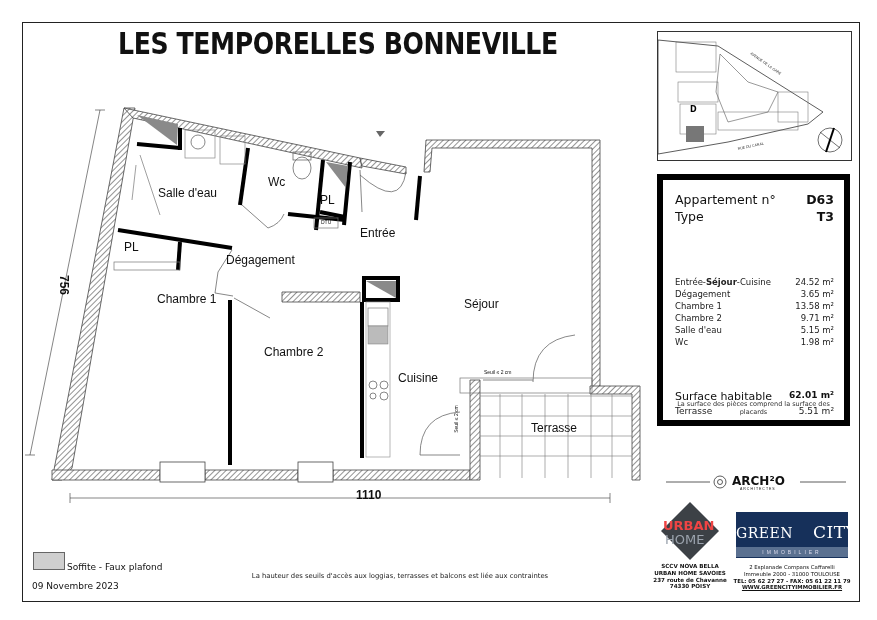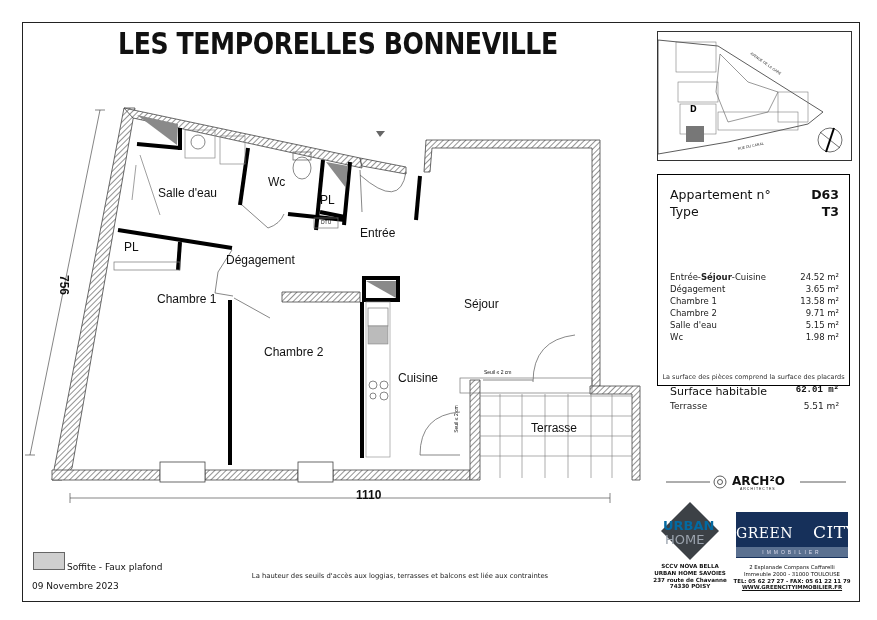--- a/index.html
+++ b/index.html
@@ -3,21 +3,21 @@
 <meta charset="utf-8">
 <style>
   html,body{margin:0;padding:0;background:#fff;}
   body{width:877px;height:620px;position:relative;overflow:hidden;font-family:"Liberation Sans",sans-serif;color:#111;}
   .frame{position:absolute;left:22px;top:22px;width:838px;height:580px;border:1px solid #222;box-sizing:border-box;}
   .title{position:absolute;left:118px;top:26px;width:440px;text-align:center;font-family:"DejaVu Sans",sans-serif;font-weight:bold;font-size:30px;letter-spacing:-0.5px;transform:scaleX(0.84);transform-origin:left top;white-space:nowrap;}
   .plan{position:absolute;left:24px;top:60px;width:630px;height:480px;}
   .rlabel{position:absolute;font-size:12px;white-space:nowrap;}
   .dim{position:absolute;font-size:12px;font-weight:bold;}
   .minimap{position:absolute;left:657px;top:31px;width:193px;height:128px;border:1px solid #333;overflow:hidden;background:#fff;}
-  .infobox{position:absolute;left:657px;top:174px;width:193px;height:212px;border:1px solid #000000;box-sizing:border-box;}
+  .infobox{position:absolute;left:657px;top:174px;width:193px;height:252px;border:6px solid #000000;box-sizing:border-box;}
   .ib-row{position:absolute;left:12px;right:10px;display:flex;justify-content:space-between;font-family:"DejaVu Sans",sans-serif;}
   .ib-head{font-size:12.5px;}
   .ib-small{font-size:8.5px;color:#222;}
   .ib-note{position:absolute;left:4px;right:4px;bottom:4px;font-size:6.5px;text-align:center;color:#333;font-family:"DejaVu Sans",sans-serif;}
   .legend-swatch{position:absolute;left:33px;top:552px;width:30px;height:16px;background:#cfcfcf;border:1px solid #666;}
   .legend-text{position:absolute;left:67px;top:562px;font-size:9px;font-family:"DejaVu Sans",sans-serif;}
   .date{position:absolute;left:32px;top:581px;font-size:9px;font-family:"DejaVu Sans",sans-serif;}
   .disclaimer{position:absolute;left:250px;top:572px;width:300px;text-align:center;font-size:6.8px;line-height:8.6px;font-family:"DejaVu Sans",sans-serif;color:#222;}
   .logo-archo{position:absolute;left:662px;top:474px;width:188px;height:20px;}
   .urban{position:absolute;left:661px;top:502px;width:58px;height:58px;}
@@ -203,21 +203,21 @@
     <span>Salle d'eau</span>
     <span>5.15 m²</span>
   </div>
   <div class="ib-row ib-small" style="top:157px;">
     <span>Wc</span>
     <span>1.98 m²</span>
   </div>
 
   <div class="ib-row" style="top:210px;font-size:11px;">
     <span>Surface habitable</span>
-    <b style="font-size:9px;font-family:Liberation Mono, monospace;">62.01 m²</b>
+    <b style="font-size:9px;">62.01 m²</b>
   </div>
   <div class="ib-row ib-small" style="top:226px;font-size:9px;">
     <span>Terrasse</span>
     <span>5.51 m²</span>
   </div>
   <div class="ib-note">La surface des pièces comprend la surface des placards</div>
 </div>
 
 <div class="legend-swatch"></div>
 <div class="legend-text">Soffite - Faux plafond</div>
@@ -235,21 +235,21 @@
     <circle cx="58" cy="8" r="2.5" fill="none" stroke="#333" stroke-width="0.8"></circle>
   </svg>
   <span style="position:absolute;left:70px;top:0;font-weight:bold;font-size:12px;font-family:'DejaVu Sans',sans-serif;">ARCH²O</span>
   <span style="position:absolute;left:78px;top:13px;font-size:3.5px;letter-spacing:1px;">ARCHITECTES</span>
 </div>
 
 <div class="urban">
   <svg width="58" height="58" viewBox="0 0 58 58" style="position:absolute;left:0;top:0;">
     <polygon points="29,0 58,29 29,58 0,29" fill="#3c4146"></polygon>
   </svg>
-  <div style="position:absolute;left:2px;top:16px;color:#0369a1;font-weight:bold;font-size:13px;font-family:'DejaVu Sans',sans-serif;">URBAN</div>
+  <div style="position:absolute;left:2px;top:16px;color:#ef4444;font-weight:bold;font-size:13px;font-family:'DejaVu Sans',sans-serif;">URBAN</div>
   <div style="position:absolute;left:4px;top:30px;color:#9ba3ad;font-size:13px;font-family:'DejaVu Sans',sans-serif;">HOME</div>
 </div>
 <div class="urban-addr">
   <div>SCCV NOVA BELLA</div>
   <div>URBAN HOME  SAVOIES</div>
   <div>237 route de Chavanne</div>
   <div>74330 POISY</div>
 </div>
 
 <div class="green">

